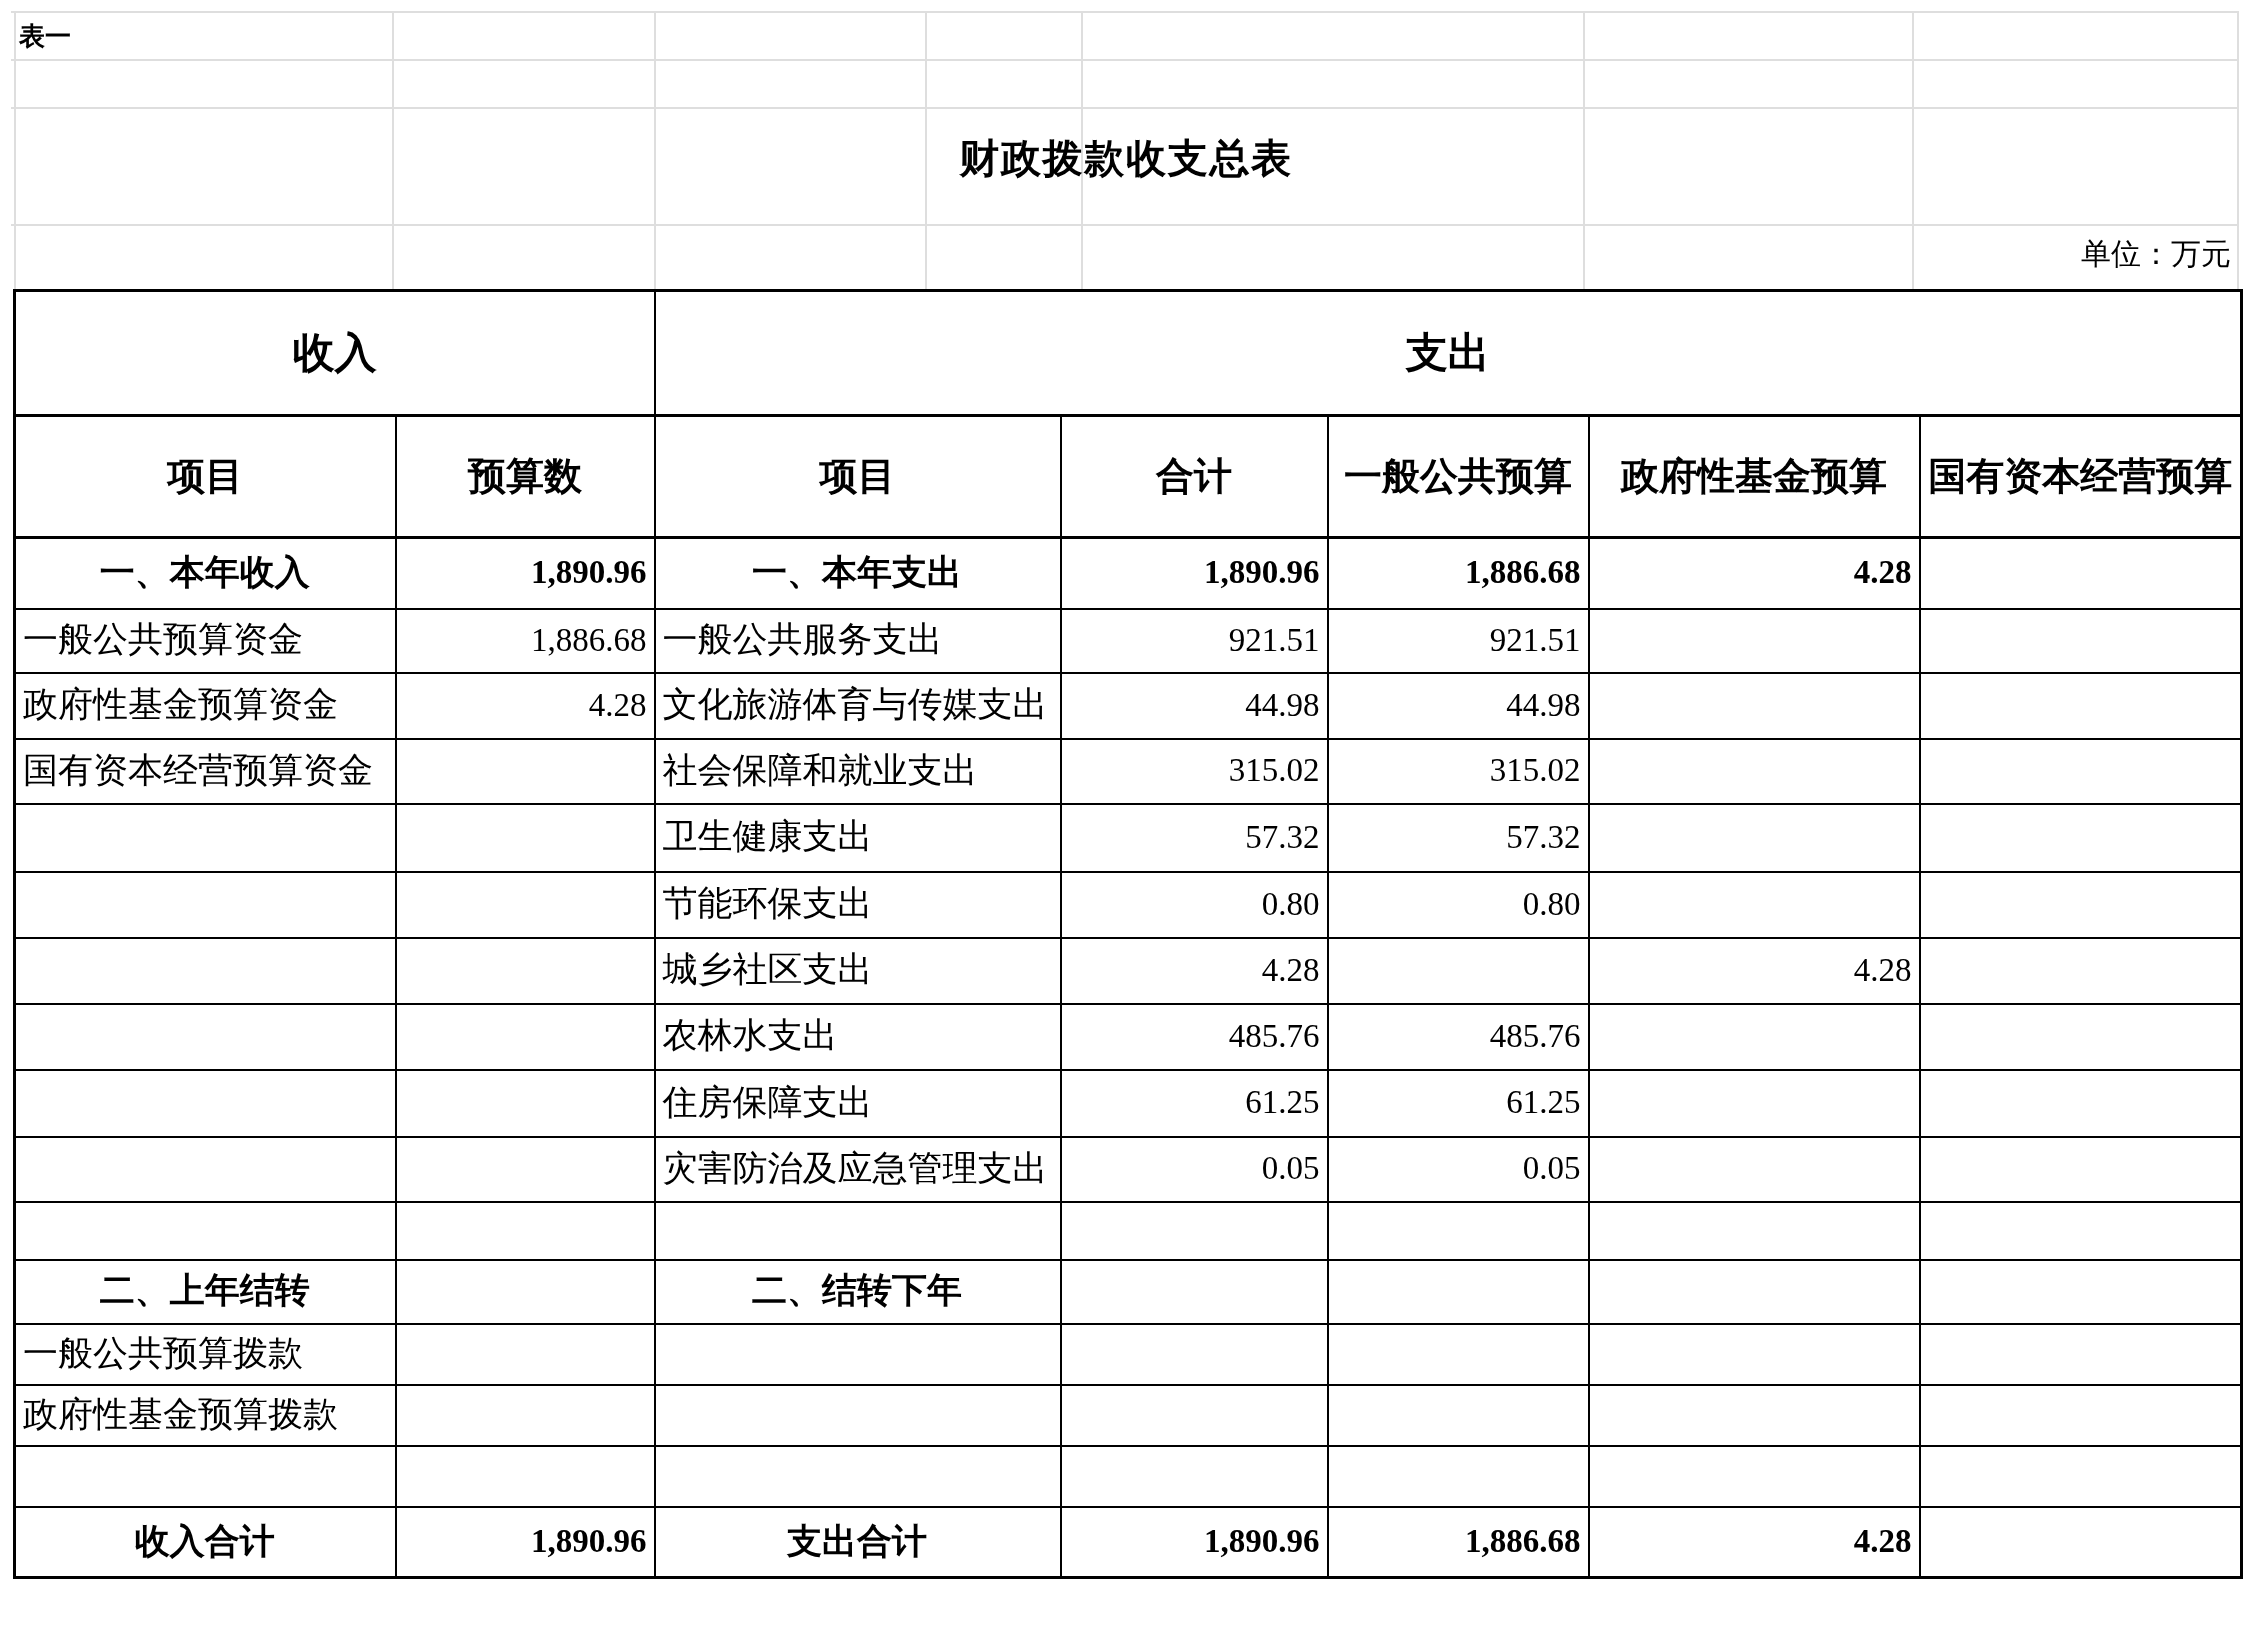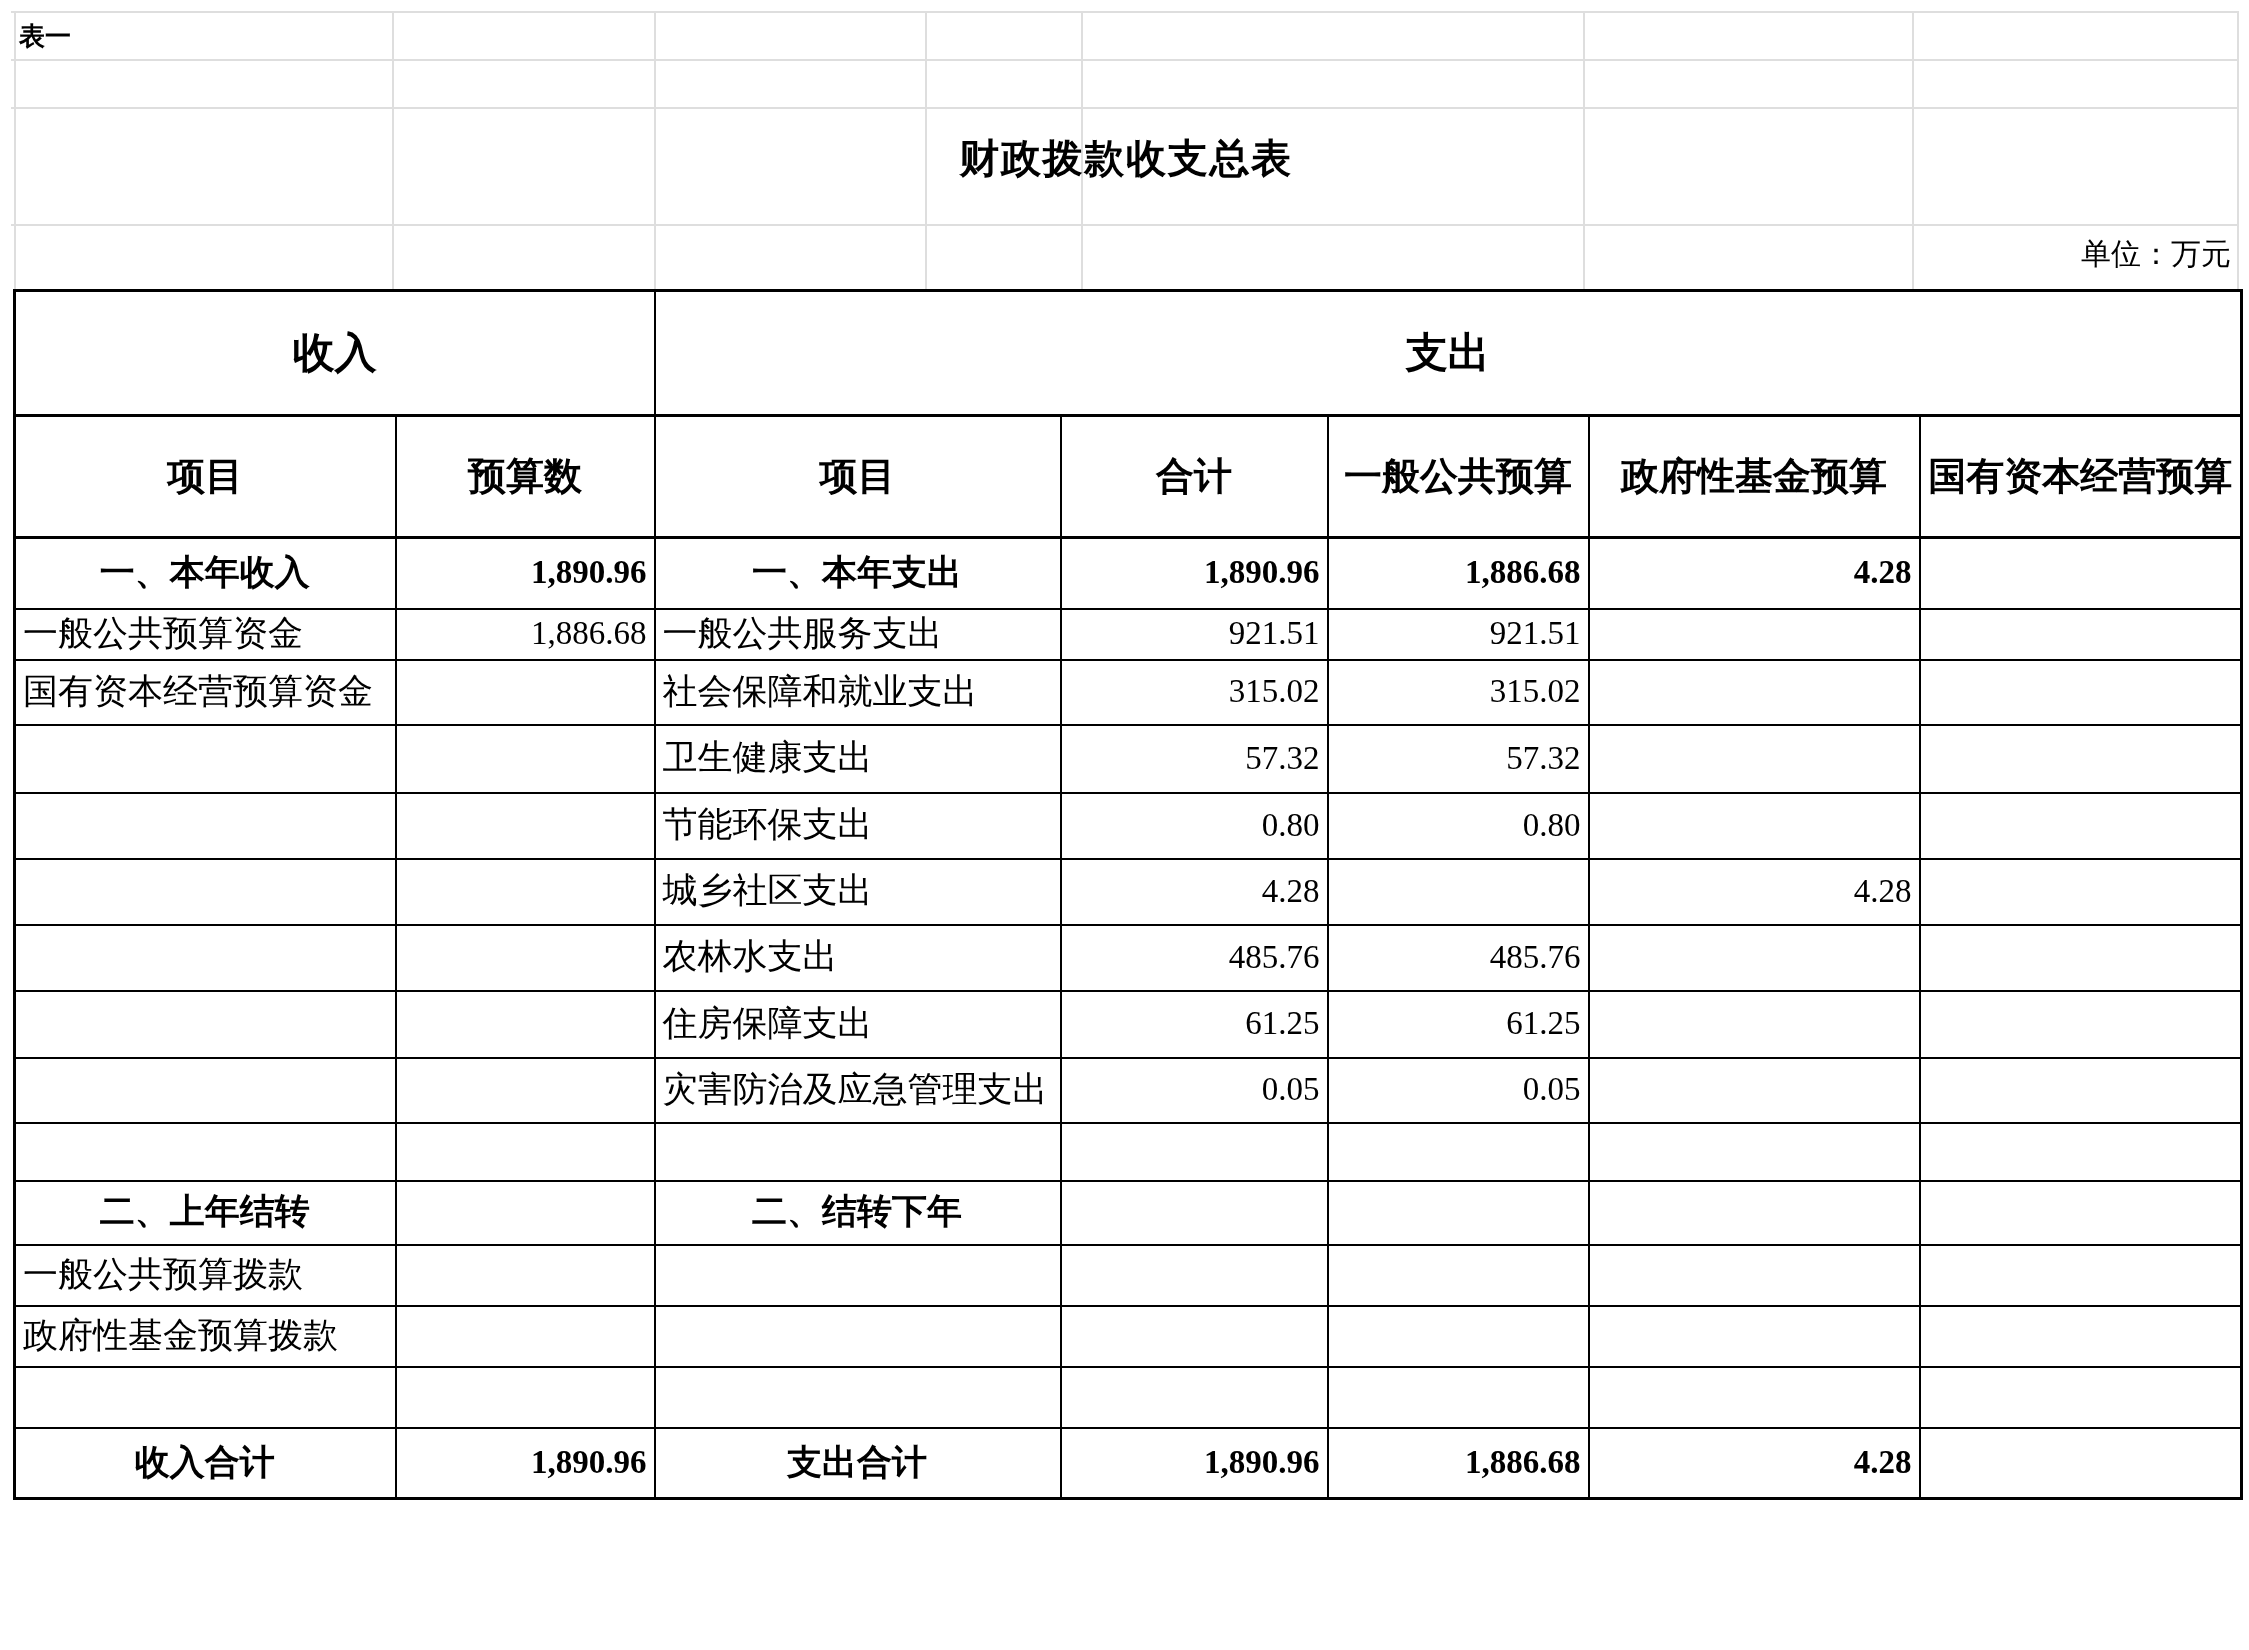--- a/index.html
+++ b/index.html
@@ -82,29 +82,38 @@
   <tbody id="budget-body">
       <tr class="bold" style="height: 71px;">
     <td class="label">一、本年收入</td>
     <td class="num">1,890.96</td>
     <td class="label">一、本年支出</td>
     <td class="num">1,890.96</td>
     <td class="num">1,886.68</td>
     <td class="num">4.28</td>
     <td class="num"></td>
   </tr>
-      <tr style="height: 51px;">
+      <tr style="height: 64px;">
     <td class="label">一般公共预算资金</td>
     <td class="num">1,886.68</td>
     <td class="label">一般公共服务支出</td>
     <td class="num">921.51</td>
     <td class="num">921.51</td>
     <td class="num"></td>
     <td class="num"></td>
   </tr>
+      <tr style="height: 66px;">
+    <td class="label">政府性基金预算资金</td>
+    <td class="num">4.28</td>
+    <td class="label">文化旅游体育与传媒支出</td>
+    <td class="num">44.98</td>
+    <td class="num">44.98</td>
+    <td class="num"></td>
+    <td class="num"></td>
+  </tr>
       <tr style="height: 65px;">
     <td class="label">国有资本经营预算资金</td>
     <td class="num"></td>
     <td class="label">社会保障和就业支出</td>
     <td class="num">315.02</td>
     <td class="num">315.02</td>
     <td class="num"></td>
     <td class="num"></td>
   </tr>
       <tr style="height: 68px;">

